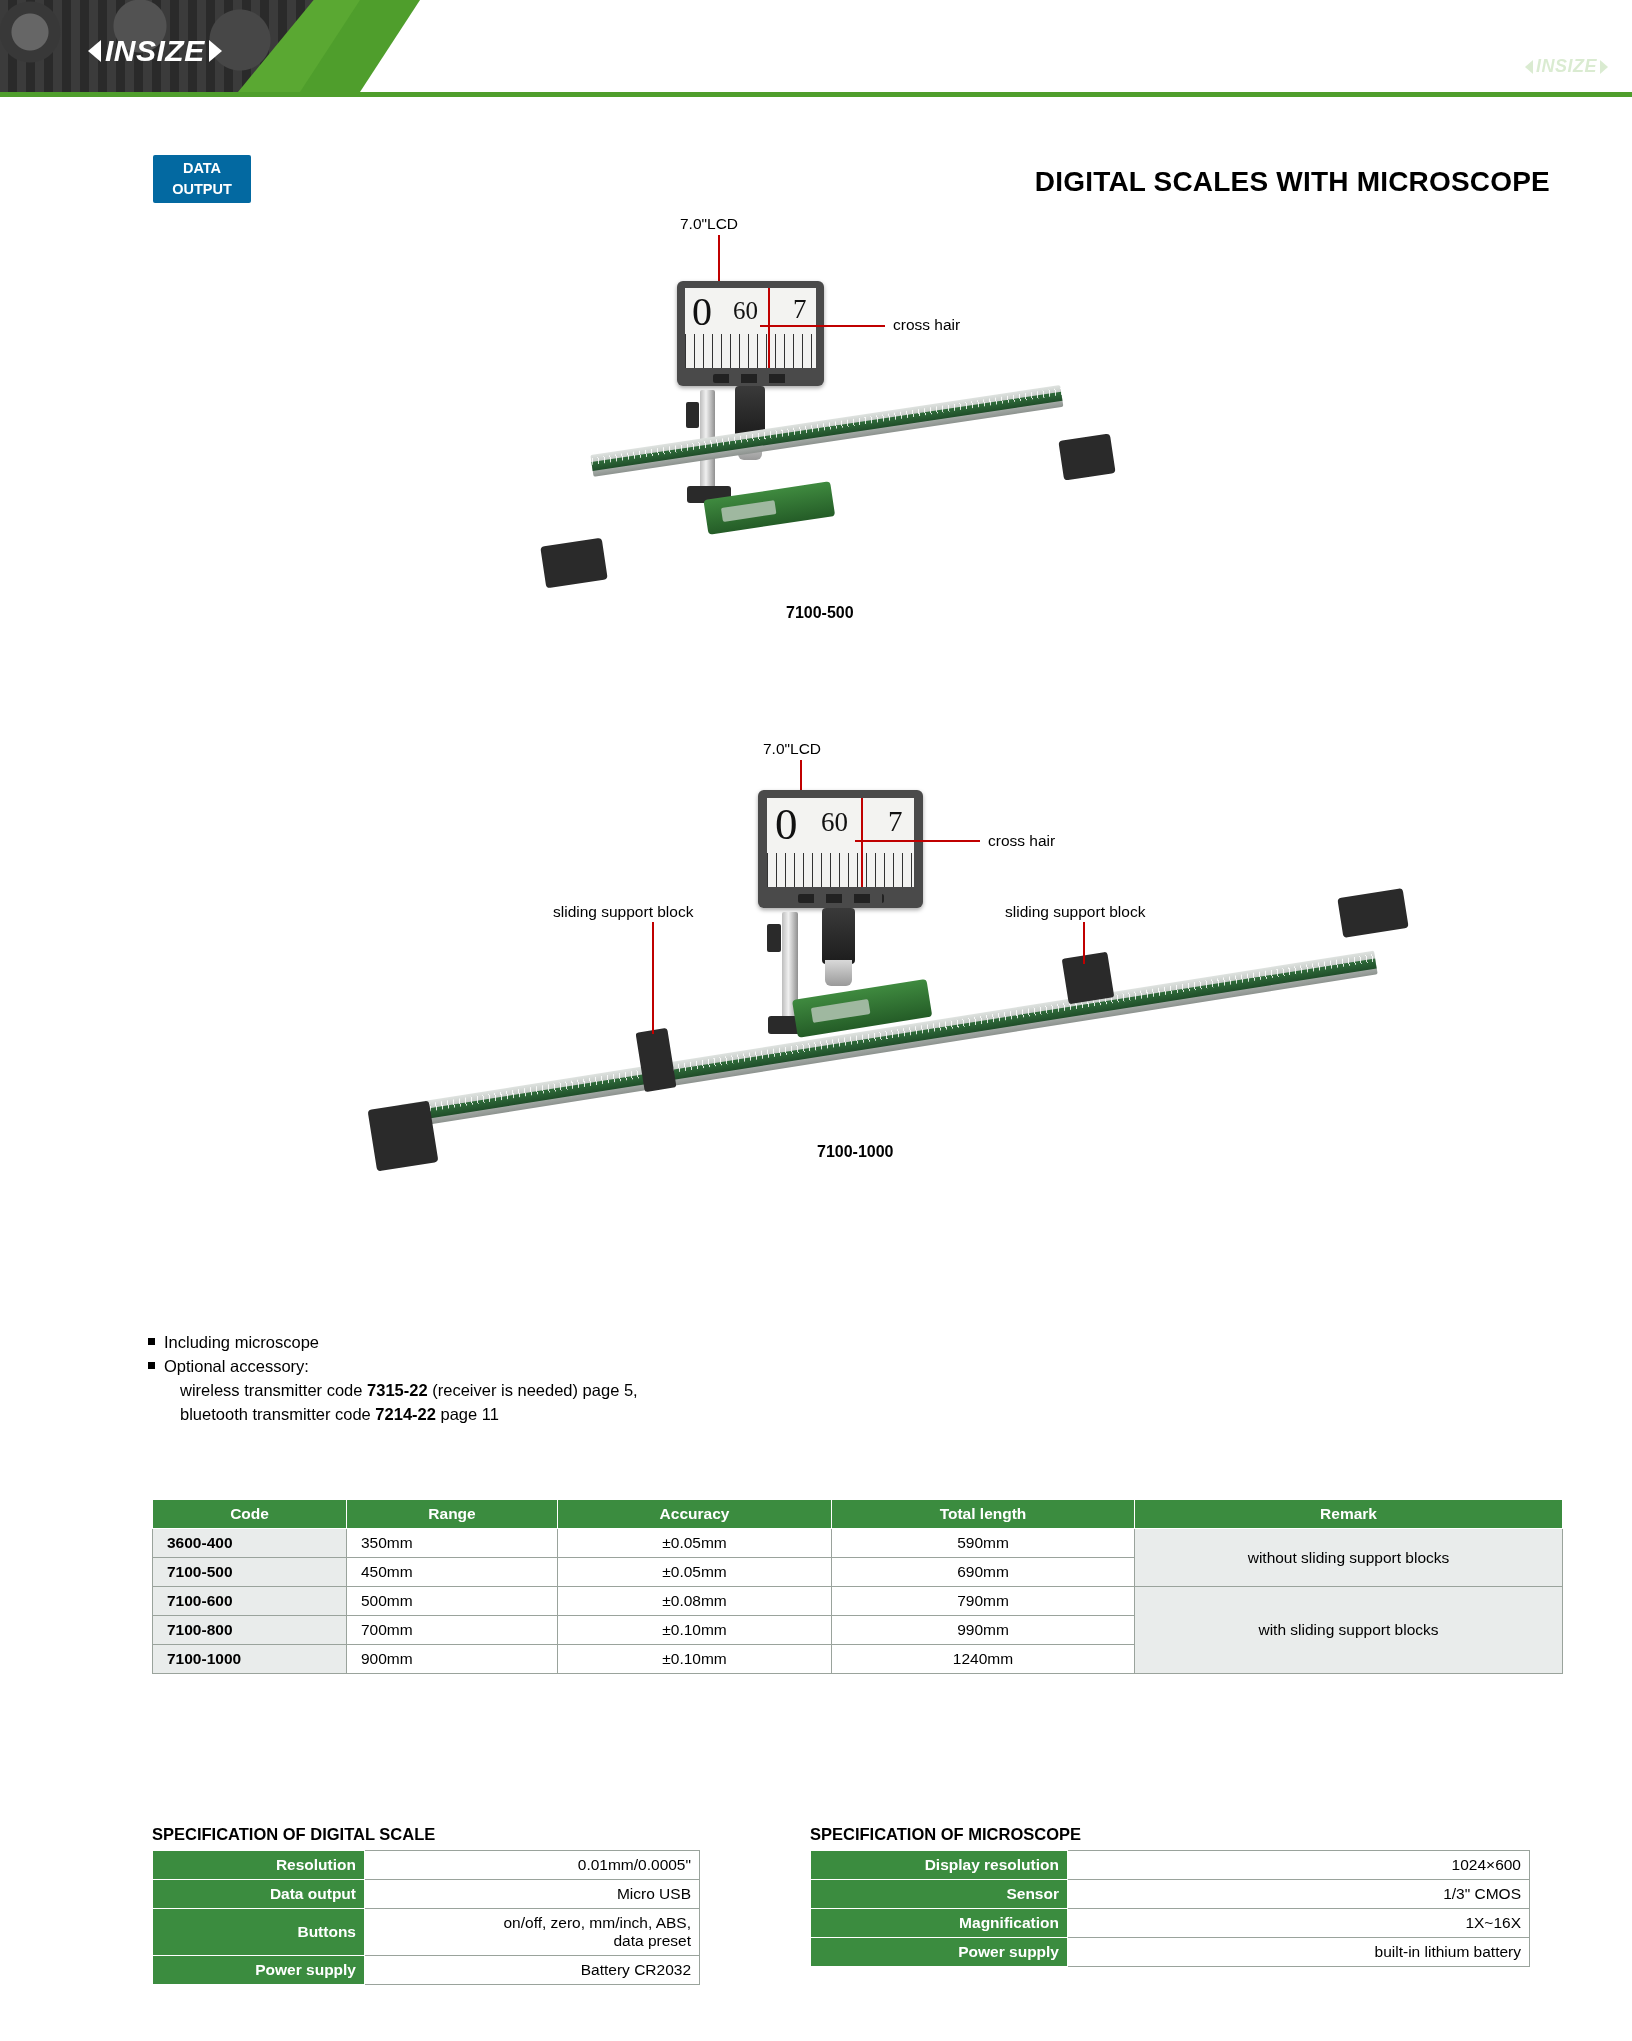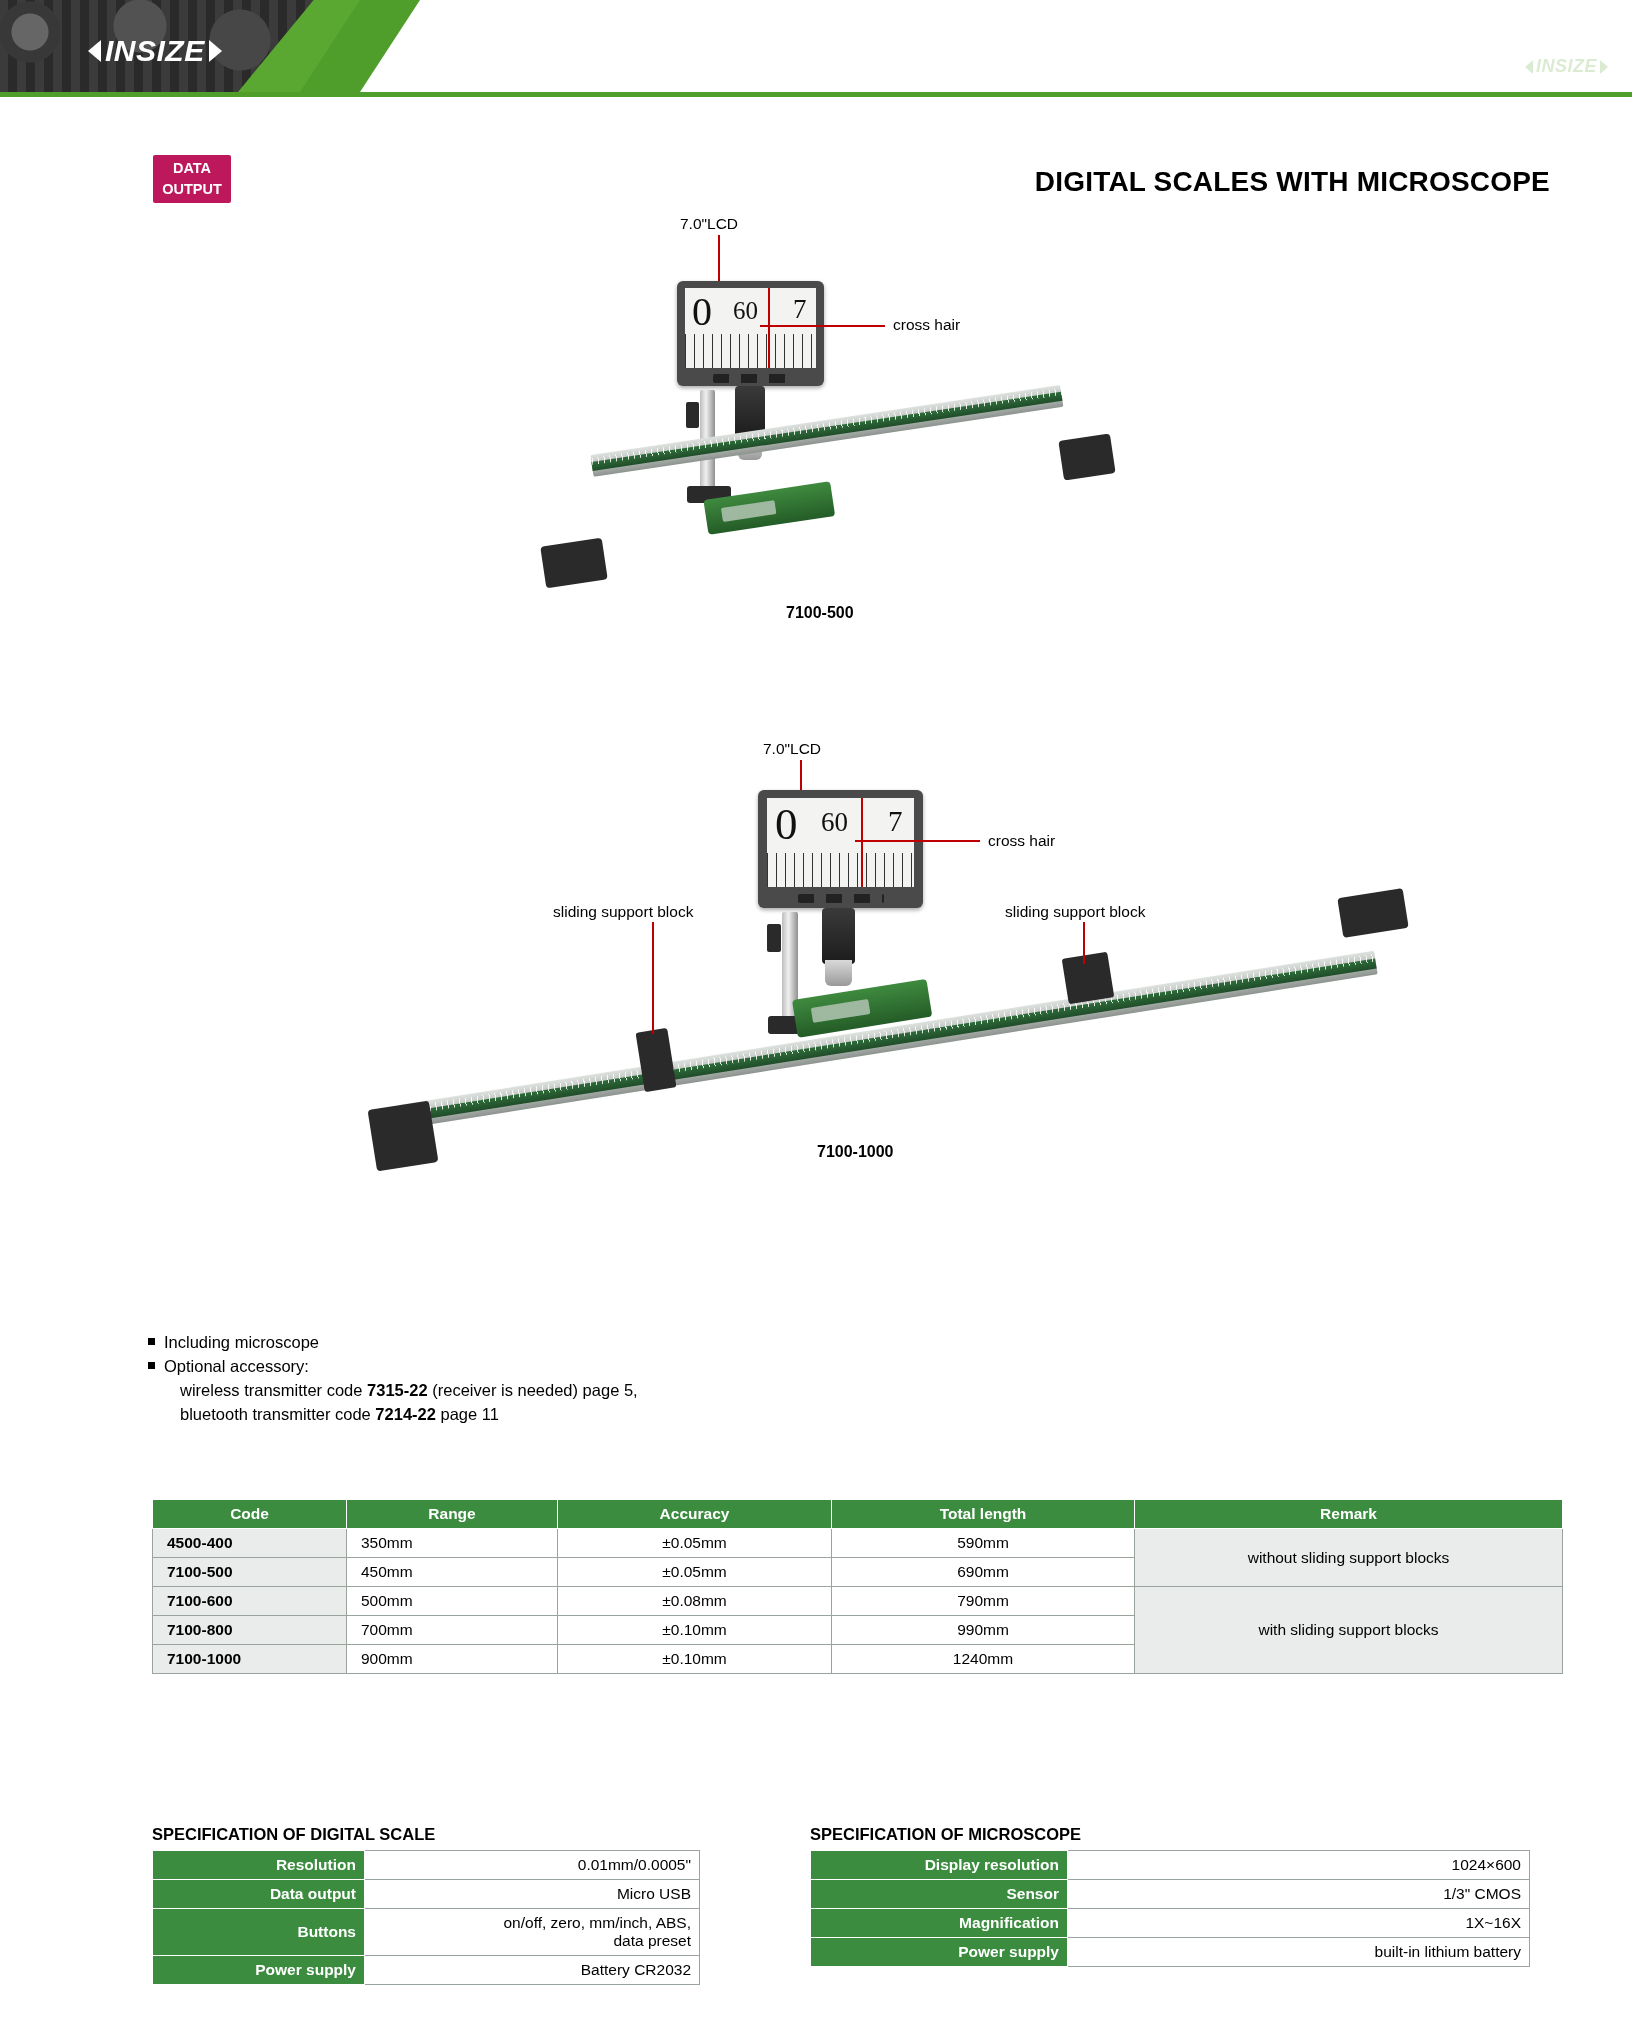--- a/index.html
+++ b/index.html
@@ -106,22 +106,22 @@
     width:0;height:0;border-top:7px solid transparent;border-bottom:7px solid transparent;border-right:8px solid #5aa832;
   }
   .wm-arrow-r {
     width:0;height:0;border-top:7px solid transparent;border-bottom:7px solid transparent;border-left:8px solid #5aa832;
   }
 
   
   .data-output-badge {
     position: absolute;
     top: 155px; left: 153px;
-    width: 78px; height: 48px;
-    background: #be185d;
+    width: 98px; height: 48px;
+    background: #0369a1;
     color: #ffffff;
     font-size: 14.5px;
     font-weight: bold;
     line-height: 21px;
     text-align: center;
     padding-top: 3px;
     box-sizing: border-box;
     border-radius: 2px;
   }
   .page-title {
@@ -469,21 +469,21 @@
     <tr>
       <th style="width:185px;">Code</th>
       <th style="width:202px;text-align:center;">Range</th>
       <th style="width:265px;">Accuracy</th>
       <th style="width:294px;">Total length</th>
       <th style="width:419px;">Remark</th>
     </tr>
   </thead>
   <tbody>
     <tr>
-      <td class="code">4500-400</td>
+      <td class="code">3600-400</td>
       <td class="rangecell">350mm</td>
       <td>±0.05mm</td>
       <td>590mm</td>
       <td class="remark" rowspan="2">without sliding support blocks</td>
     </tr>
     <tr>
       <td class="code">7100-500</td>
       <td class="rangecell">450mm</td>
       <td>±0.05mm</td>
       <td>690mm</td>

